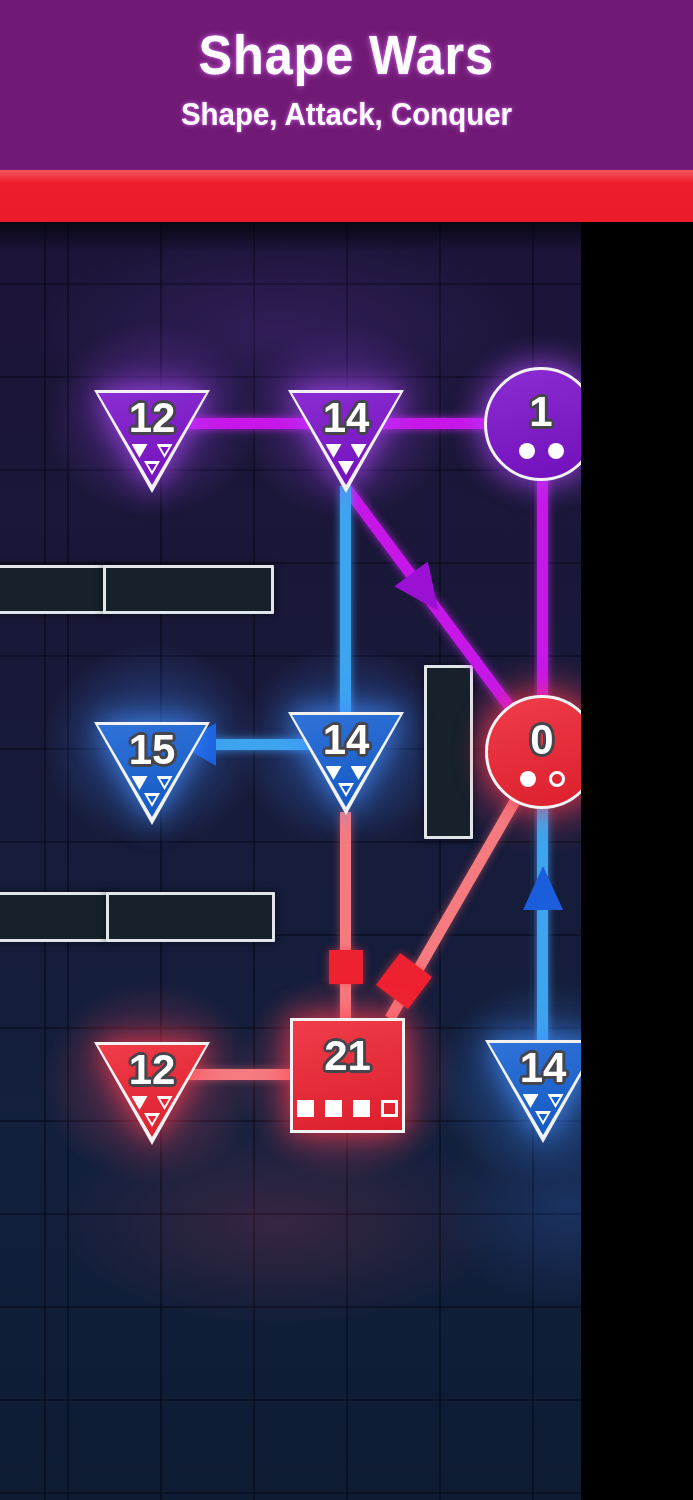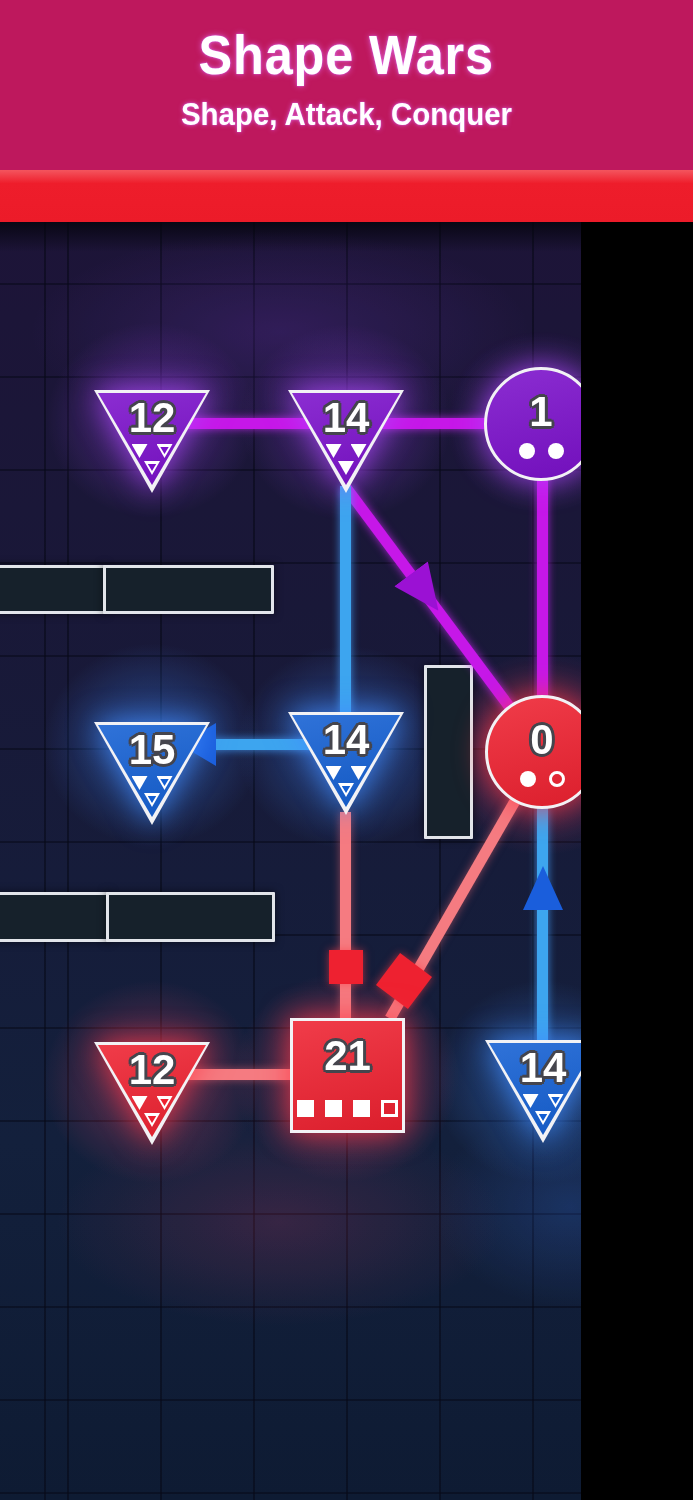--- a/index.html
+++ b/index.html
@@ -1,21 +1,21 @@
 <!DOCTYPE html>
 <html><head>
 <meta charset="utf-8">
 <style>
   html,body { margin:0; padding:0; background:#000; }
   body { width:693px; height:1500px; overflow:hidden; position:relative;
          font-family:"Liberation Sans", sans-serif; }
 
   
   .header { position:absolute; left:0; top:0; width:693px; height:170px;
-            background:#be185d; text-align:center; }
+            background:#701a75; text-align:center; }
   .title { margin-top:22px; }
   .title-inner { display:inline-block; transform:scaleX(.9); color:#fff;
          font-size:56px; font-weight:700; letter-spacing:1px;
          text-shadow:0 0 7px rgba(236,130,255,.65), 0 0 2px rgba(210,90,255,.9); }
   .subtitle { margin-top:10px; display:block; color:#fff; font-size:31px; font-weight:700;
          transform:scaleX(.95);
          text-shadow:0 0 6px rgba(236,130,255,.6), 0 0 2px rgba(210,90,255,.8); }
   .banner { position:absolute; left:0; top:170px; width:693px; height:52px;
             background:linear-gradient(180deg,#f4555e 0%, #ee1d2b 26%, #ec1b29 100%); }
 

